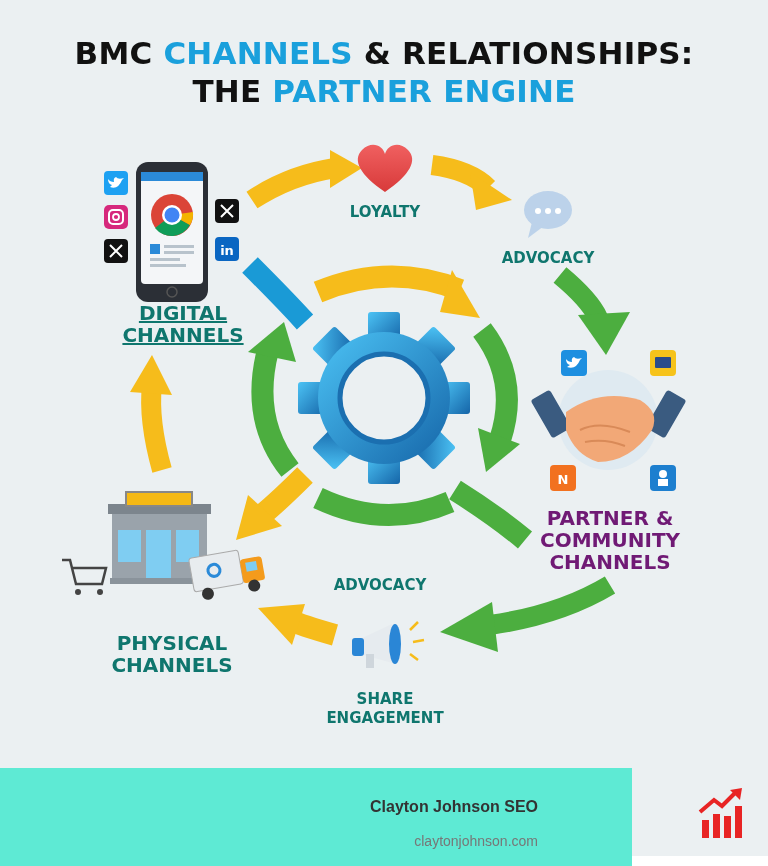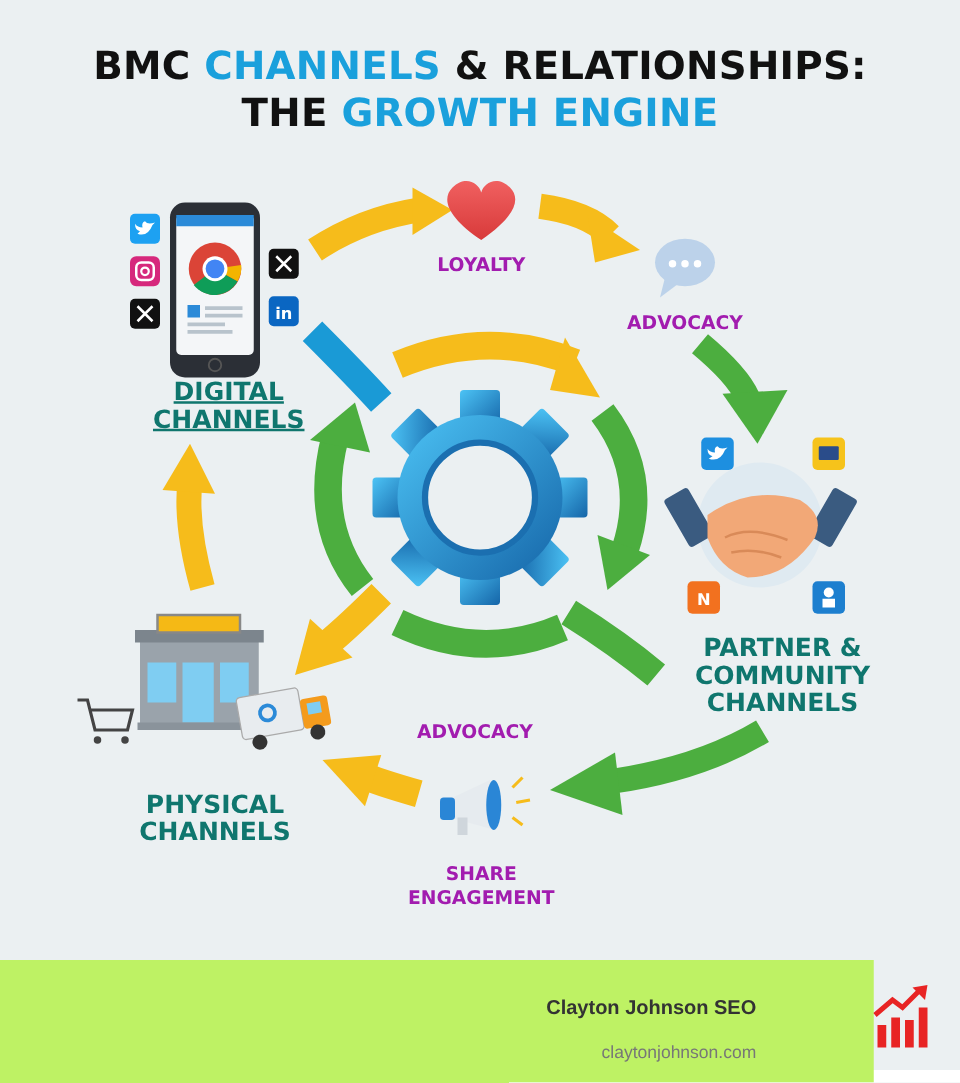--- a/index.html
+++ b/index.html
@@ -1,36 +1,36 @@
 <!DOCTYPE html>
 <html><head>
 <meta charset="utf-8">
 <style>
   html,body{margin:0;padding:0;}
   body{width:768px;height:866px;position:relative;overflow:hidden;font-family:"DejaVu Sans","Liberation Sans",sans-serif;background:#ffffff;}
   .canvas{position:absolute;left:0;top:0;width:768px;height:856px;background:#ebf0f2;}
   .title{position:absolute;left:0;top:34px;width:768px;text-align:center;font-weight:bold;font-size:31px;line-height:38px;color:#111;letter-spacing:0.2px;}
   .title .accent{color:#1aa0dc;}
   .lbl{position:absolute;font-weight:bold;text-align:center;white-space:nowrap;}
-  .lbl.dark{color:#a21caf;font-size:15px;}
+  .lbl.dark{color:#0f766e;font-size:15px;}
   .lbl.big{font-size:20px;line-height:22px;}
   svg{position:absolute;left:0;top:0;}
-  .footer{position:absolute;left:0;top:768px;width:699px;height:98px;background:#bef264;}
+  .footer{position:absolute;left:0;top:768px;width:632px;height:98px;background:#5eead4;}
   .brand{position:absolute;right:94px;top:30px;text-align:right;}
   .brand .name{font-family:"Liberation Sans",sans-serif;font-weight:bold;font-size:16px;color:#333;}
   .brand .url{font-family:"Liberation Sans",sans-serif;font-size:14px;color:#777;margin-top:17px;}
 </style>
 </head>
 <body>
 
 <div class="canvas">
 
   <div class="title">
     <div><span>BMC </span><span class="accent">CHANNELS</span><span> &amp; RELATIONSHIPS:</span></div>
-    <div><span>THE </span><span class="accent">GROWTH ENGINE</span></div>
+    <div><span>THE </span><span class="accent">PARTNER ENGINE</span></div>
   </div>
 
   <svg width="768" height="768" viewBox="0 0 768 768">
     <defs>
       <linearGradient id="gearGrad" x1="0" y1="0" x2="1" y2="1">
         <stop offset="0" stop-color="#4cc3f5"></stop>
         <stop offset="1" stop-color="#1565a8"></stop>
       </linearGradient>
       <linearGradient id="heartGrad" x1="0" y1="0" x2="0" y2="1">
         <stop offset="0" stop-color="#f06060"></stop>
@@ -201,21 +201,21 @@
   </svg>
 
   <div class="lbl big" style="left:103px;top:302px;width:160px;color:#0f766e;text-decoration:underline;">
     <div>DIGITAL</div>
     <div>CHANNELS</div>
   </div>
 
   <div class="lbl dark" style="left:325px;top:203px;width:120px;">LOYALTY</div>
   <div class="lbl dark" style="left:488px;top:249px;width:120px;">ADVOCACY</div>
 
-  <div class="lbl big" style="left:536px;top:507px;width:180px;color:#0f766e;">
+  <div class="lbl big" style="left:520px;top:507px;width:180px;color:#701a75;">
     <div>PARTNER &amp;</div>
     <div>COMMUNITY</div>
     <div>CHANNELS</div>
   </div>
 
   <div class="lbl dark" style="left:320px;top:576px;width:120px;">ADVOCACY</div>
 
   <div class="lbl dark" style="left:305px;top:690px;width:160px;line-height:19px;">
     <div>SHARE</div>
     <div>ENGAGEMENT</div>

